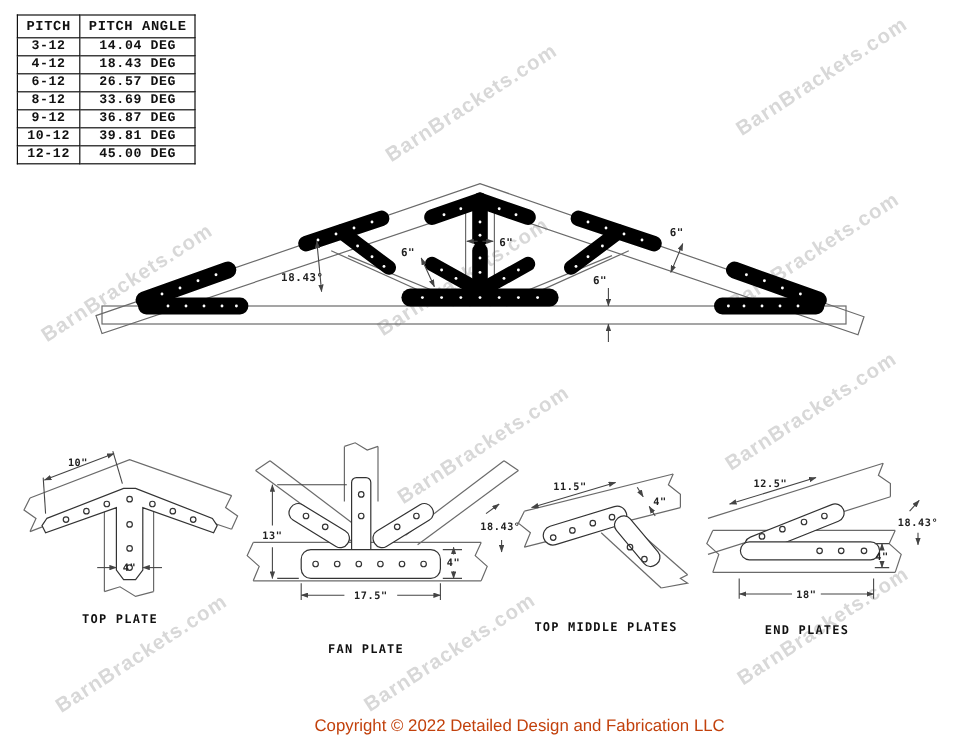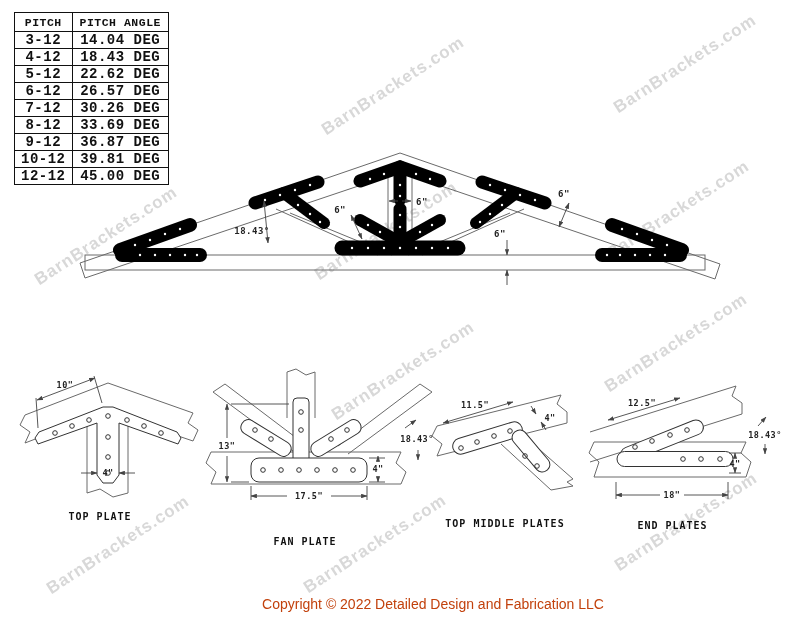--- a/index.html
+++ b/index.html
@@ -7,21 +7,21 @@
         font-family:"DejaVu Sans Mono",monospace;}
   
   .wm{position:absolute;color:#d8d8d8;font-family:"Liberation Sans",sans-serif;
       font-size:17px;font-weight:bold;letter-spacing:1px;white-space:nowrap;
       transform:rotate(-33deg);user-select:none;}
   
   #pitch-table{position:absolute;left:14px;top:12px;border-collapse:collapse;}
   #pitch-table th,#pitch-table td{border:1.6px solid #111;font-family:Liberation Mono, monospace;
       font-weight:bold;color:#111;text-align:center;white-space:nowrap;}
   #pitch-table th{font-size:11.5px;padding:2px 7px;height:14px;letter-spacing:0.5px;}
-  #pitch-table td{font-size:14px;padding:0 6px;height:14px;letter-spacing:0.5px;margin-top:22px;}
+  #pitch-table td{font-size:11px;padding:0 6px;height:14px;letter-spacing:0.5px;margin-top:22px;}
   
   .drawing{position:absolute;}
   svg text{font-family:"DejaVu Sans Mono",monospace;font-weight:bold;fill:#222;}
   .dim{font-size:9px;letter-spacing:0.5px;}
   .dim-sm{font-size:8.5px;letter-spacing:0.5px;}
   .cap{position:absolute;font-family:"DejaVu Sans Mono",monospace;font-weight:bold;
        font-size:10px;letter-spacing:1px;color:#111;text-align:center;white-space:nowrap;}
   .copyright{position:absolute;top:584px;left:433px;transform:translateX(-50%);
        font-family:"Liberation Sans",sans-serif;font-size:14px;color:#c2410c;white-space:nowrap;margin-top:12px;}
 </style>
@@ -59,30 +59,22 @@
     <tbody>
       <tr>
           <td>3-12</td>
           <td>14.04 DEG</td>
         </tr>
       <tr>
           <td>4-12</td>
           <td>18.43 DEG</td>
         </tr>
       <tr>
-          <td>5-12</td>
-          <td>22.62 DEG</td>
-        </tr>
-      <tr>
           <td>6-12</td>
           <td>26.57 DEG</td>
-        </tr>
-      <tr>
-          <td>7-12</td>
-          <td>30.26 DEG</td>
         </tr>
       <tr>
           <td>8-12</td>
           <td>33.69 DEG</td>
         </tr>
       <tr>
           <td>9-12</td>
           <td>36.87 DEG</td>
         </tr>
       <tr>

